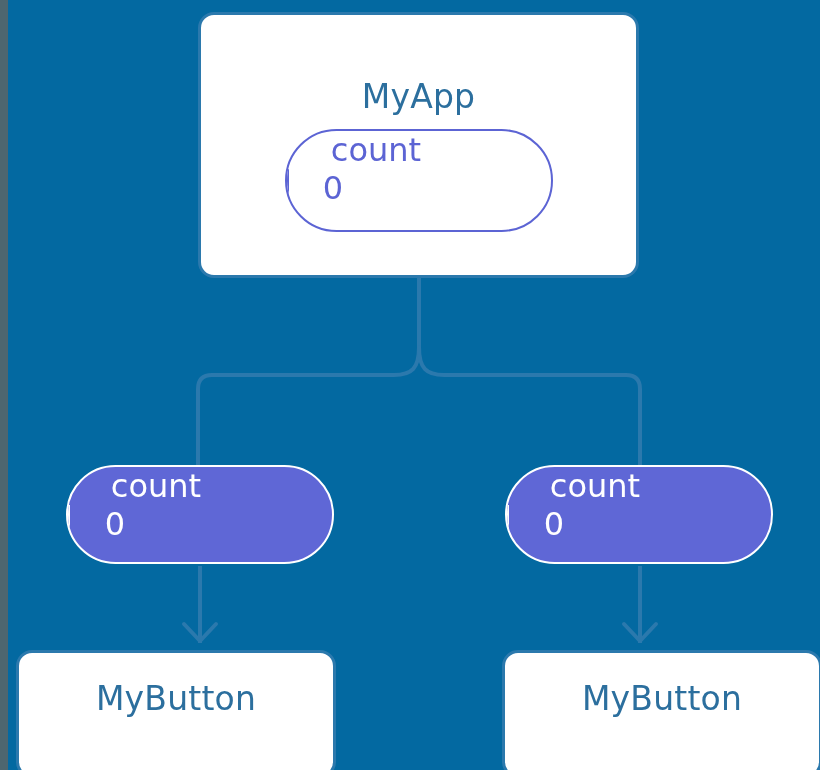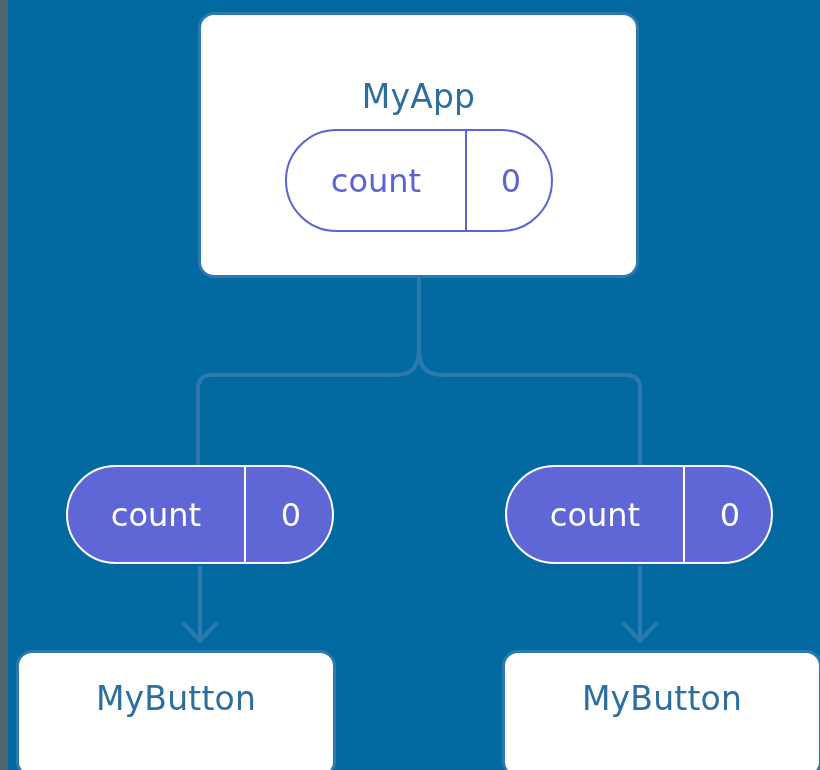--- a/index.html
+++ b/index.html
@@ -75,20 +75,21 @@
   }
 
   
   .pill {
     position: absolute;
     display: flex;
     align-items: stretch;
     box-sizing: border-box;
     border-radius: 999px;
     overflow: hidden;
+    flex-direction: column;
   }
   .pill .cell {
     display: flex;
     align-items: center;
     justify-content: center;
     font-size: 32px;
     font-weight: 400;
     white-space: nowrap;
     box-sizing: border-box;
   }

